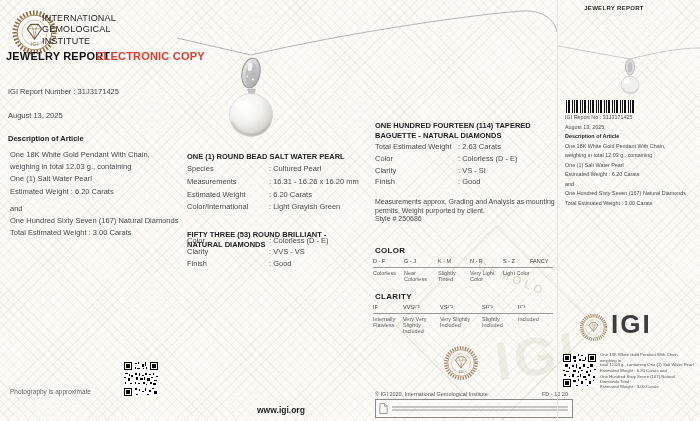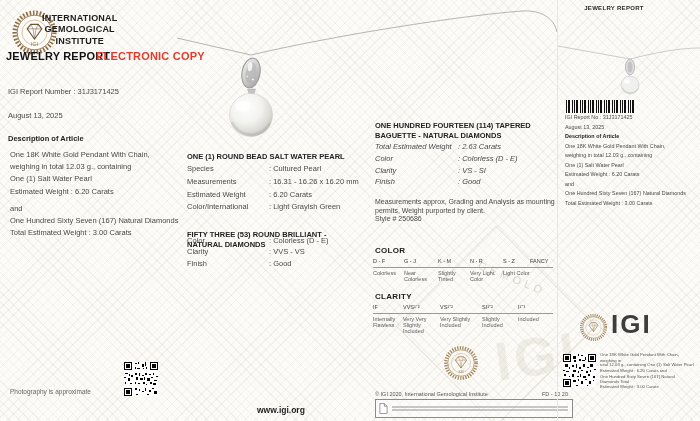--- a/index.html
+++ b/index.html
@@ -16,21 +16,21 @@
   }
   .abs{position:absolute;}
   .bold{font-weight:bold;color:#222;}
   .t75{font-size:7.5px;line-height:9.5px;}
   
   .wm-diamond{left:425px;top:255px;width:140px;height:140px;border:1px solid rgba(165,148,110,.20);transform:rotate(45deg);}
   .wm-text{left:476px;top:272px;font-size:11px;letter-spacing:4px;color:rgba(150,135,100,.30);transform:rotate(22deg);}
   .wm-igi{left:495px;top:325px;font-size:54px;font-weight:bold;color:rgba(160,145,110,.13);transform:rotate(-8deg);letter-spacing:4px;}
   
   .seal-lg{left:11px;top:9px;width:47px;height:47px;}
-  .org{left:42px;top:13px;font-size:9px;font-weight:bold;line-height:11.4px;letter-spacing:.2px;color:#1c1c1c;text-align:center;}
+  .org{left:42px;top:13px;font-size:9px;font-weight:normal;line-height:11.4px;letter-spacing:.2px;color:#1c1c1c;}
   .rtype{left:6px;top:50px;font-size:11px;font-weight:bold;color:#111;letter-spacing:.2px;}
   .ctype{left:96px;top:50px;font-size:11px;font-weight:bold;letter-spacing:.2px;}
   .repnum{left:8px;top:87px;font-size:7.5px;}
   .repdate{left:8px;top:111px;font-size:7.5px;}
   .desch{left:8px;top:134px;font-size:7.5px;}
   .desc{left:10px;top:149px;font-size:7.5px;line-height:12.2px;}
   .desc .gap{margin-top:5px;}
   .photonote{left:10px;top:388px;font-size:6.5px;color:#666;}
   .qr-main{left:124px;top:362px;width:34px;height:34px;}
   
@@ -39,21 +39,21 @@
   .pearlh{left:187px;top:152px;width:180px;}
   .pearlrows{left:187px;top:164px;}
   .pearlrows .r{height:12.8px;}
   .roundh{left:187px;top:230px;width:176px;}
   .roundrows{left:187px;top:236px;}
   .roundrows .r{height:11.4px;}
   .r .lab{display:inline-block;width:82px;vertical-align:top;}
   .r{font-size:7.5px;white-space:nowrap;}
   
   .bagh{left:375px;top:121px;width:188px;}
-  .bagrows{left:375px;top:142px;font-style:italic;}
+  .bagrows{left:375px;top:142px;}
   .bagrows .r{height:11.8px;}
   .bagrows .r .lab{width:83px;}
   .gnote{left:375px;top:197px;width:186px;font-size:7px;line-height:9px;}
   .stylenum{left:375px;top:215px;font-size:7px;}
   .scaletitle{font-size:8px;font-weight:bold;color:#222;letter-spacing:.3px;}
   .colortitle{left:375px;top:246px;}
   .colortable{left:373px;top:258px;width:180px;}
   .claritytitle{left:375px;top:292px;}
   .claritytable{left:373px;top:304px;width:180px;}
   .scalehead{display:flex;border-bottom:1px solid #9a9a9a;padding-bottom:2px;}

